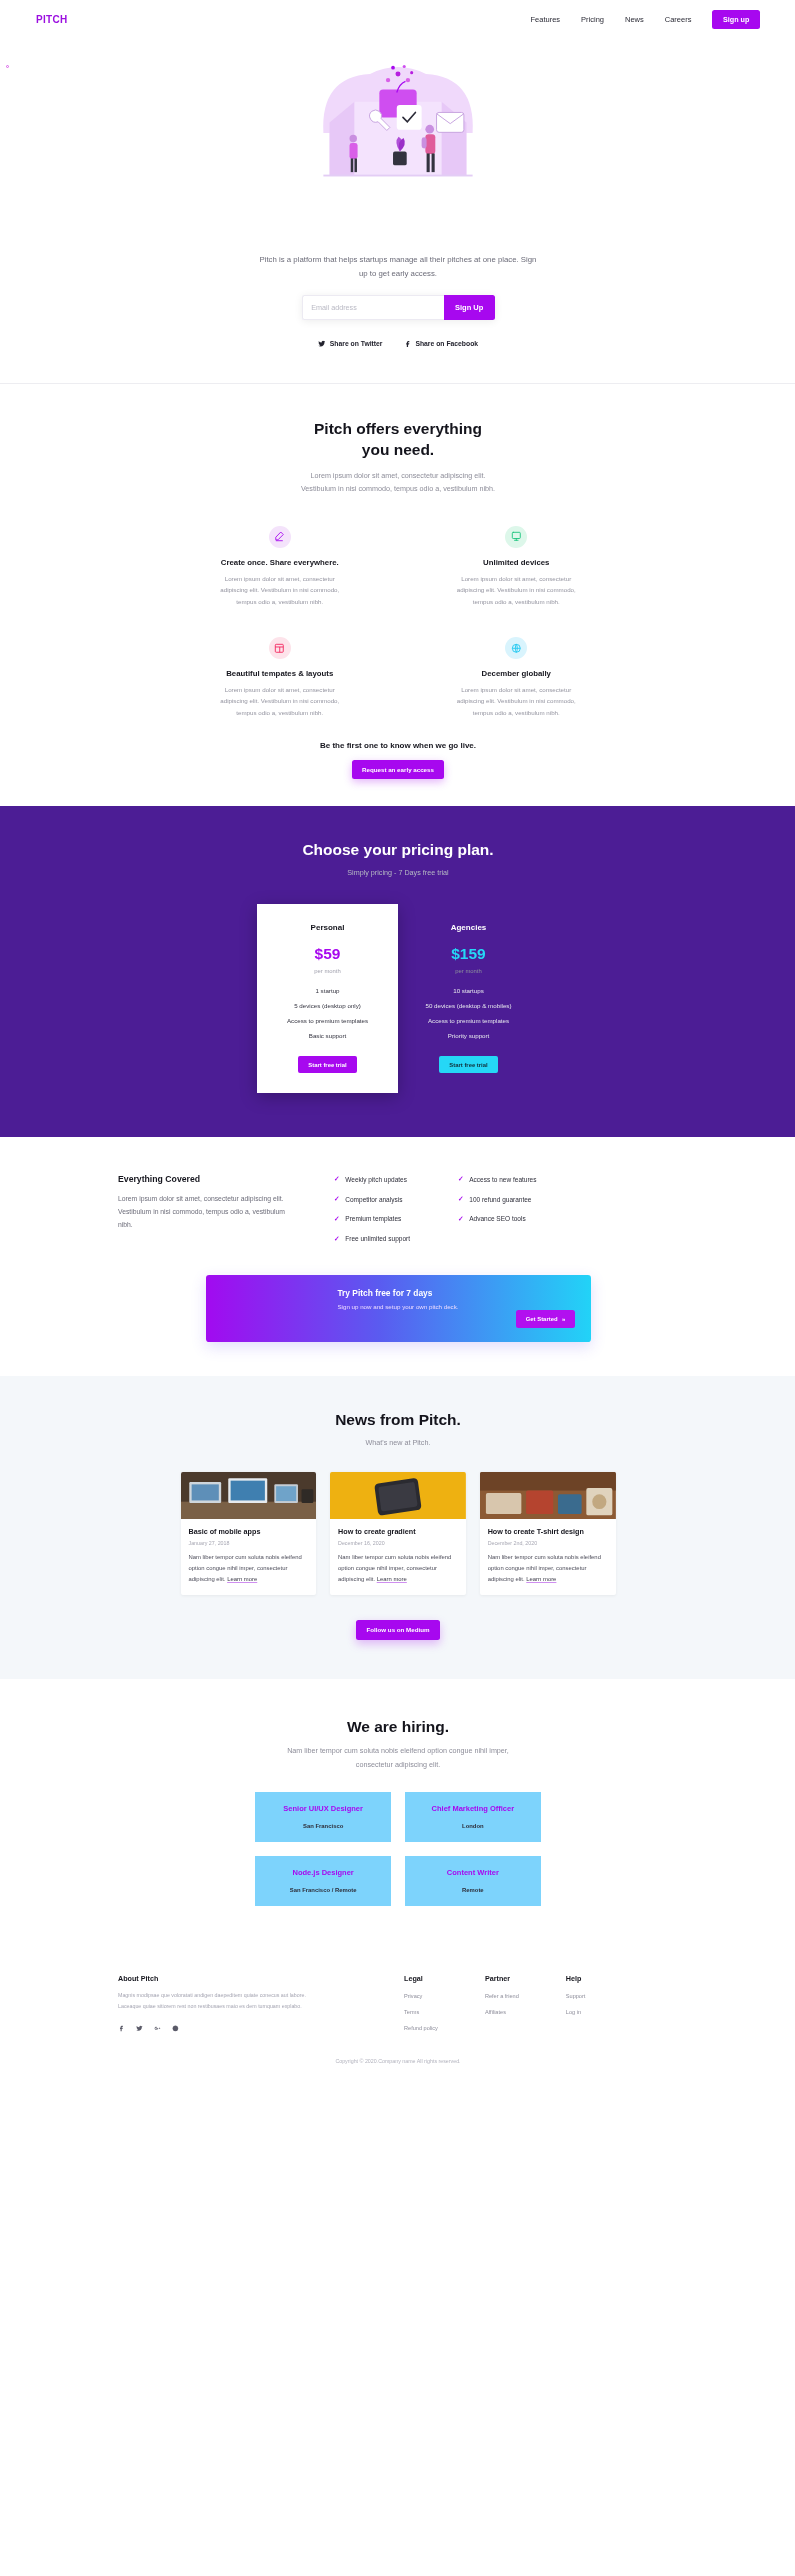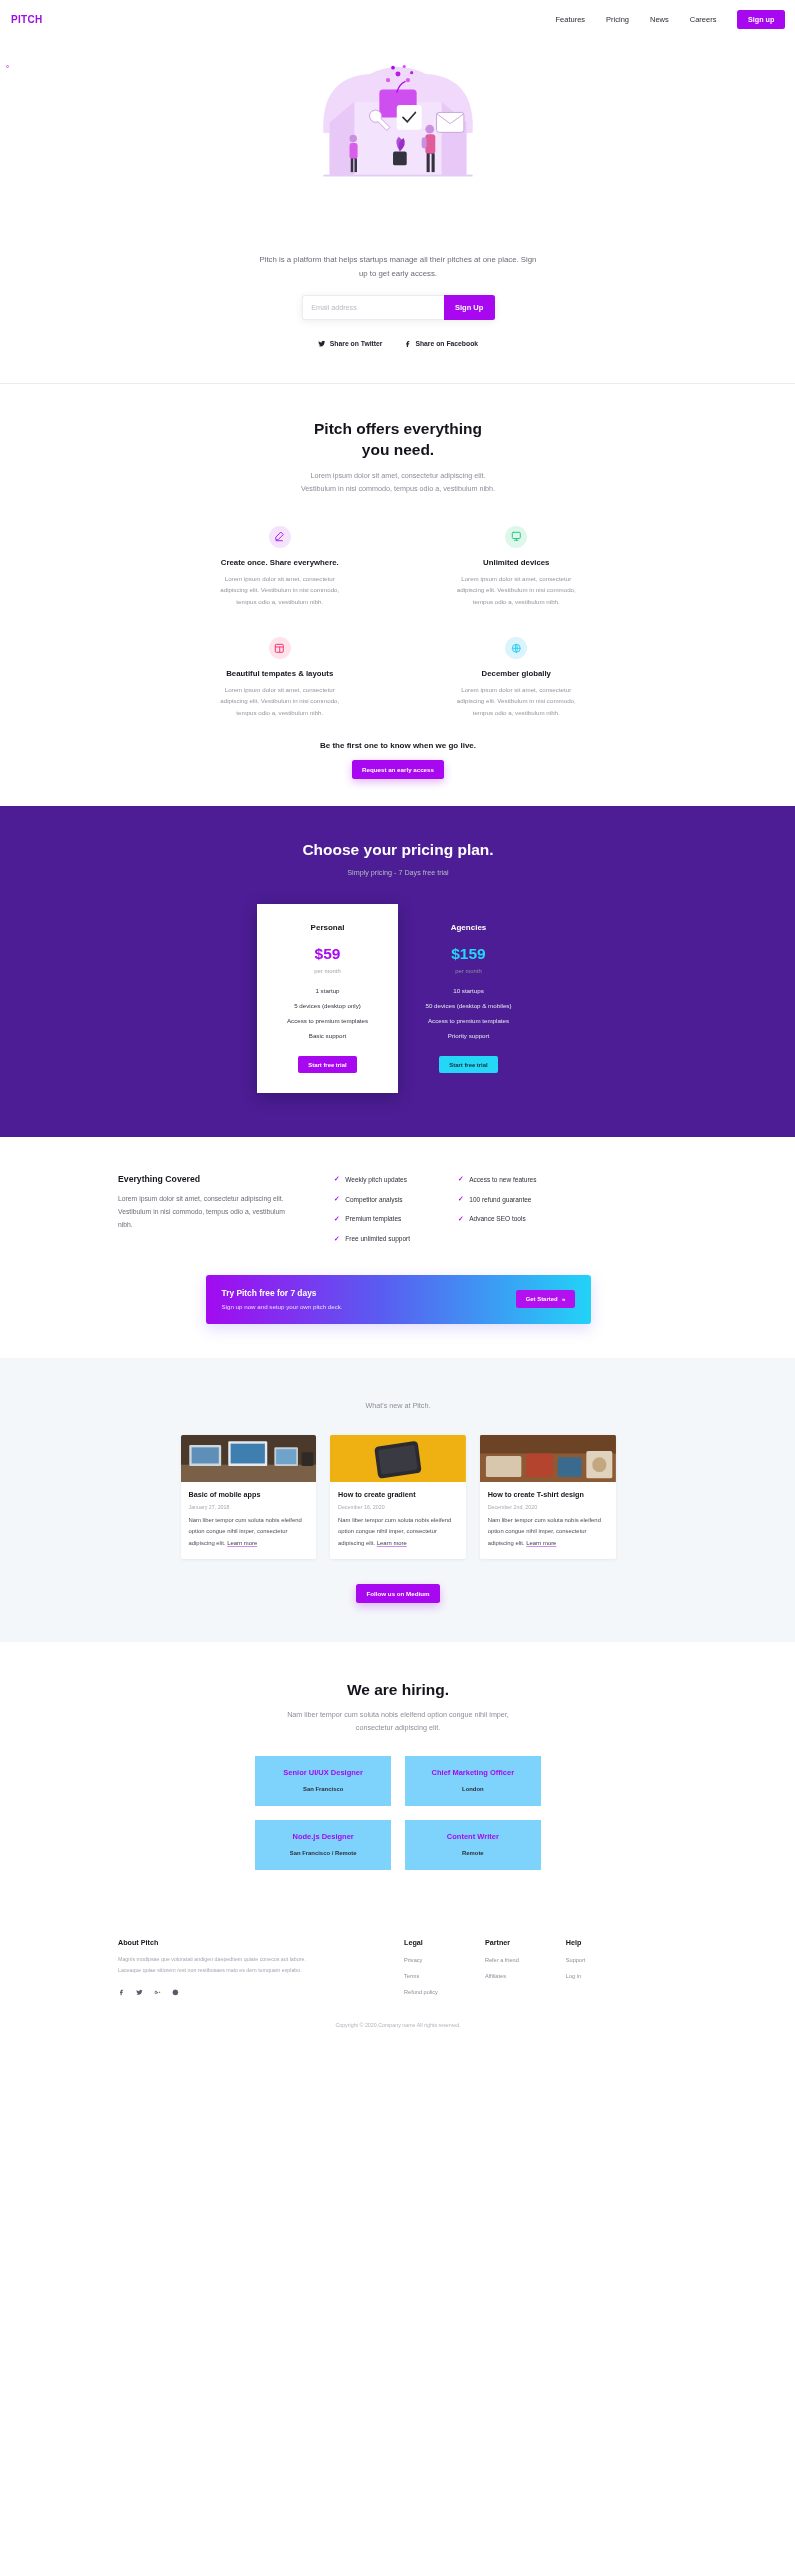--- a/index.html
+++ b/index.html
@@ -8,21 +8,21 @@
     font-family: "Liberation Sans", sans-serif;
     background: #ffffff;
     color: #1b1b25;
     -webkit-font-smoothing: antialiased;
   }
   .wrap { width: 796px; margin: 0 auto; }
 
   
   .nav {
     height: 39px; display: flex; align-items: center;
-    padding: 0 11px; background: #fff;
+    padding: 0 36px; background: #fff;
   }
   .logo {
     font-size: 10px; font-weight: bold; letter-spacing: 0.3px;
     color: #9b0fe0;
   }
   .nav-right { margin-left: auto; display: flex; align-items: center; gap: 21px; }
   .nav-link { font-size: 7.5px; color: #2a2a35; text-decoration: none; }
   .btn-signup {
     background: #a708ef; color: #fff; border: none; border-radius: 2.5px;
     font-size: 7.2px; font-weight: bold; padding: 5px 10.6px; cursor: pointer;
@@ -140,20 +140,21 @@
   .covered-col { display: flex; flex-direction: column; gap: 11.8px; }
   .cov-item { display: flex; align-items: center; gap: 5.6px; font-size: 6.5px; color: #2d2d39; }
   .check { color: #a708ef; font-size: 6.8px; font-weight: bold; }
 
   
   .try-banner {
     width: 385px; margin: 32px auto 0; border-radius: 3.1px;
     background: linear-gradient(90deg, #a20af0 0%, #5a5bf0 45%, #22d3f7 100%);
     padding: 13.7px 16px; display: flex; align-items: center;
     box-shadow: 0 5px 15px rgba(90,60,240,.18);
+    flex-direction: column;
   }
   .try-banner h4 { font-size: 8.4px; font-weight: 800; color: #fff; }
   .try-banner p { font-size: 6.2px; color: #eedcff; margin-top: 4.4px; }
   .btn-getstarted {
     margin-left: auto; background: #b210ef; color: #fff; border: none;
     border-radius: 2.5px; font-size: 5.9px; font-weight: bold;
     padding: 6.2px 9.3px; cursor: pointer; font-family: inherit;
     display: flex; align-items: center; gap: 4.4px;
   }
 
@@ -437,20 +438,21 @@
         <p>Sign up now and setup your own pitch deck.</p>
       </div>
       <button class="btn-getstarted">
         <span>Get Started</span>
         <span>»</span>
       </button>
     </div>
   </div>
 
   <div class="news">
+    <h2>News from Pitch.</h2>
     <div class="sub">What's new at Pitch.</div>
 
     <div class="news-grid">
       <div class="news-card">
         <div class="news-thumb">
           <svg viewBox="0 0 230 76" preserveAspectRatio="none" style="width:100%;height:100%;display:block">
             <rect width="230" height="76" fill="#4b3a2c"></rect>
             <rect x="0" y="48" width="230" height="28" fill="#7a6046"></rect>
             <rect x="14" y="16" width="54" height="34" rx="2" fill="#cfd6dc"></rect>
             <rect x="18" y="20" width="46" height="26" fill="#5e8fb8"></rect>

